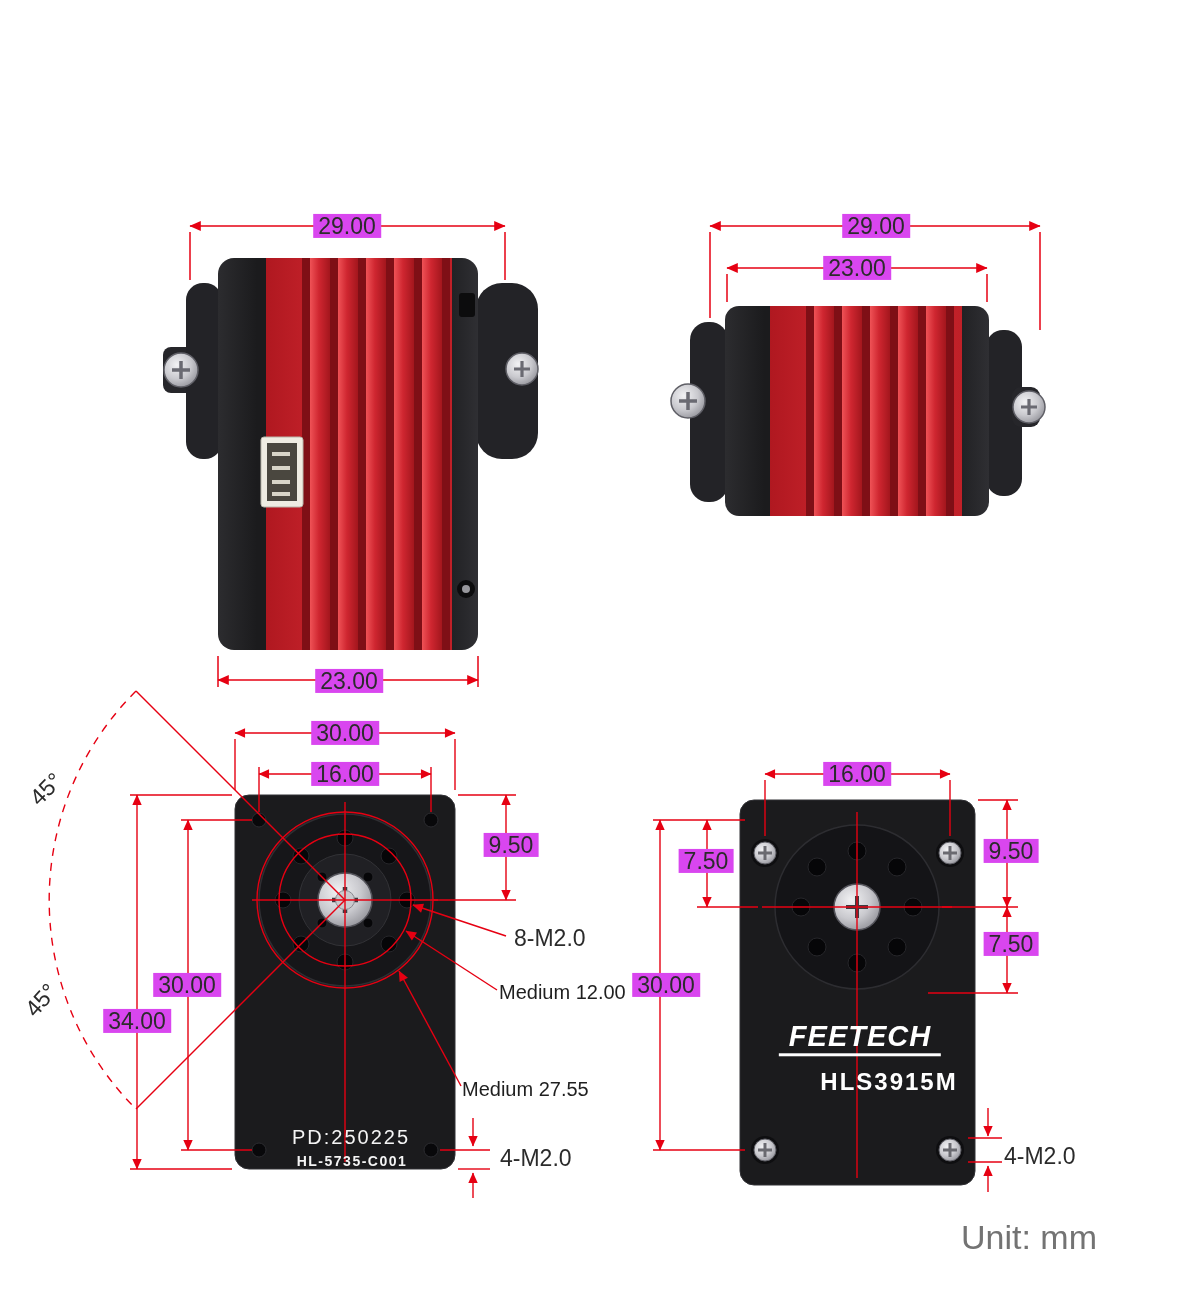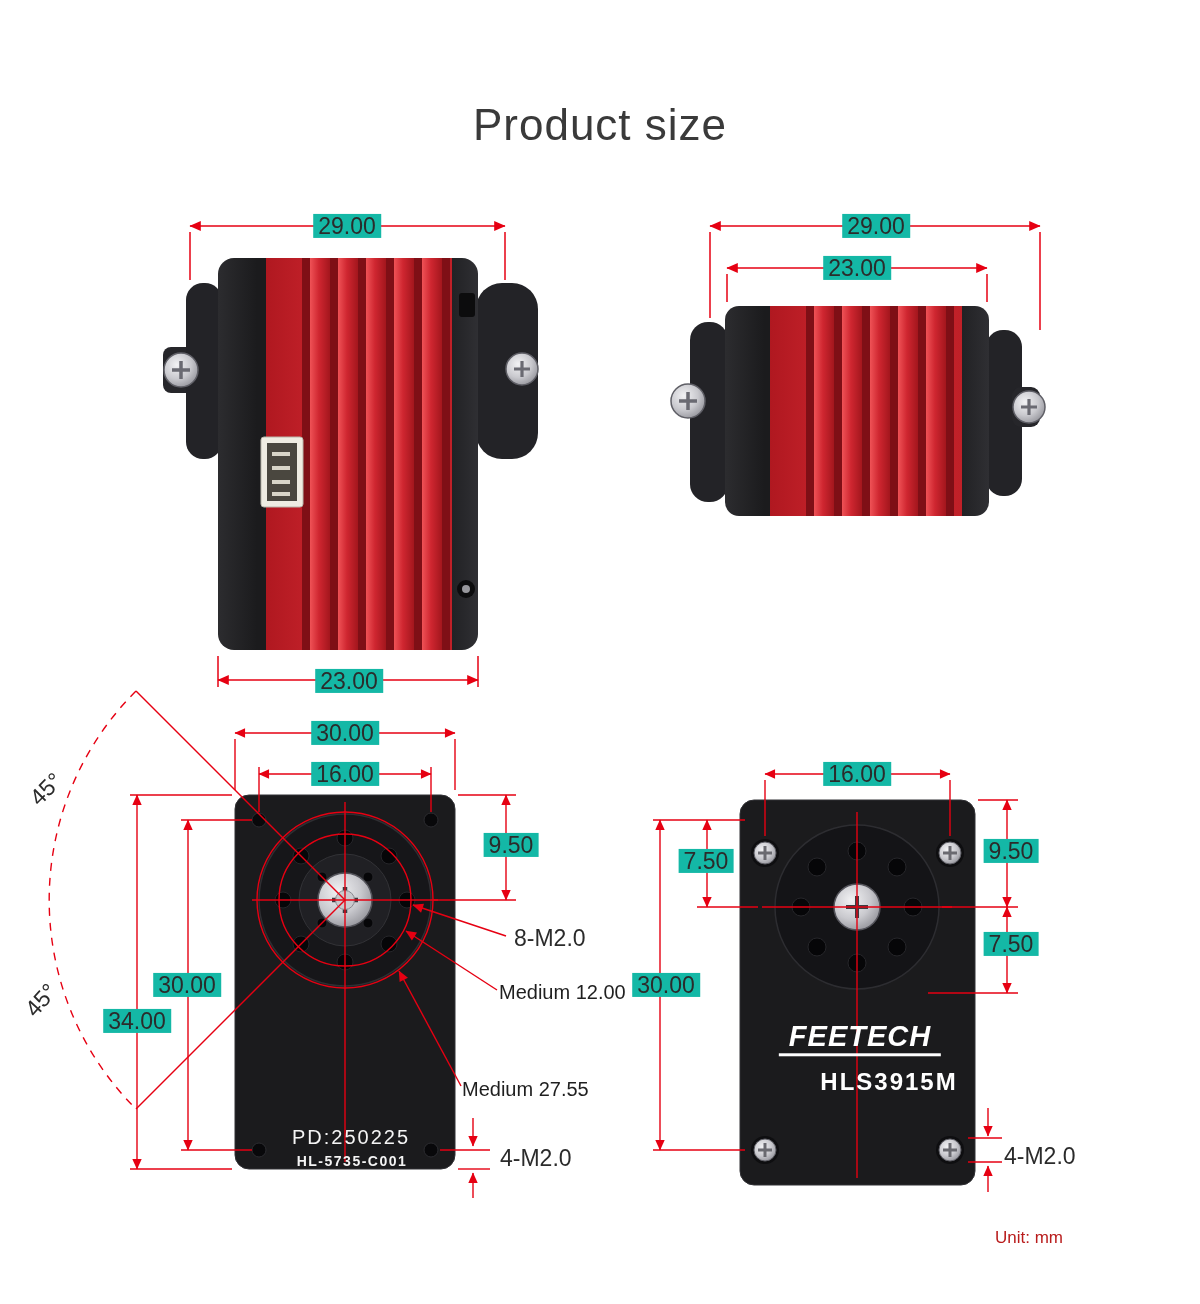--- a/index.html
+++ b/index.html
@@ -2,32 +2,32 @@
 <html><head>
 <meta charset="utf-8">
 <style>
   *{margin:0;padding:0;box-sizing:border-box}
   html,body{background:#fff}
   body{font-family:"Liberation Sans","DejaVu Sans",sans-serif}
   #stage{position:relative;width:1200px;height:1304px;background:#fff;overflow:hidden}
   #art{position:absolute;left:0;top:0}
   .lbl{position:absolute;transform:translate(-50%,-50%);font-size:23px;color:#2b2b2b;
        white-space:nowrap;line-height:1.05;z-index:5}
-  .bg{background:#14b8a6;padding:0 5px}
+  .bg{background:#d946ef;padding:0 5px}
   .la{transform:translateY(-50%)}
   .sm{font-size:20px;color:#1f1f1f}
   .rot45a{transform:translate(-50%,-50%) rotate(-45deg)}
   .rot45b{transform:translate(-50%,-50%) rotate(-48deg)}
   .title{font-size:44px;color:#3a3a3a;font-weight:500;letter-spacing:1px}
   .print1{font-size:20px;font-weight:400;color:#f4f4f4;letter-spacing:2px}
   .print2{font-size:14px;font-weight:700;color:#f4f4f4;letter-spacing:1.5px}
   .logo{font-size:29px;font-style:italic;font-weight:700;color:#fff;
         border-bottom:3px solid #fff;padding:0 10px 2px;letter-spacing:1px}
   .model{font-size:24px;font-weight:700;color:#fff;letter-spacing:2px}
-  .unit{font-size:17px;color:#b91c1c}
+  .unit{font-size:34px;color:#737373}
 </style>
 </head>
 <body>
 
 <div id="stage">
 
 <svg id="art" width="1200" height="1304" viewBox="0 0 1200 1304">
   <defs>
     <marker id="arrow" viewBox="0 0 10 10" refX="9.5" refY="5" markerWidth="9" markerHeight="8" orient="auto-start-reverse">
       <path d="M0.5,0.8 L10,5 L0.5,9.2 z" fill="#e60012"></path>
@@ -246,21 +246,20 @@
     <line x1="942" y1="907" x2="1018" y2="907"></line>
     <line x1="1007" y1="907" x2="1007" y2="993" marker-start="url(#arrow)" marker-end="url(#arrow)"></line>
     <line x1="928" y1="993" x2="1018" y2="993"></line>
     <line x1="988" y1="1108" x2="988" y2="1136" marker-end="url(#arrow)"></line>
     <line x1="988" y1="1192" x2="988" y2="1166" marker-end="url(#arrow)"></line>
     <line x1="968" y1="1138" x2="1002" y2="1138"></line>
     <line x1="968" y1="1162" x2="1002" y2="1162"></line>
   </g>
 </svg>
 
-  <div class="lbl title" style="left:600px;top:125px">Product size</div>
 
   <div class="lbl bg" style="left:347px;top:226px">29.00</div>
   <div class="lbl bg" style="left:349px;top:681px">23.00</div>
 
   <div class="lbl bg" style="left:876px;top:226px">29.00</div>
   <div class="lbl bg" style="left:857px;top:268px">23.00</div>
 
   <div class="lbl bg" style="left:345px;top:733px">30.00</div>
   <div class="lbl bg" style="left:345px;top:774px">16.00</div>
   <div class="lbl bg" style="left:511px;top:845px">9.50</div>

